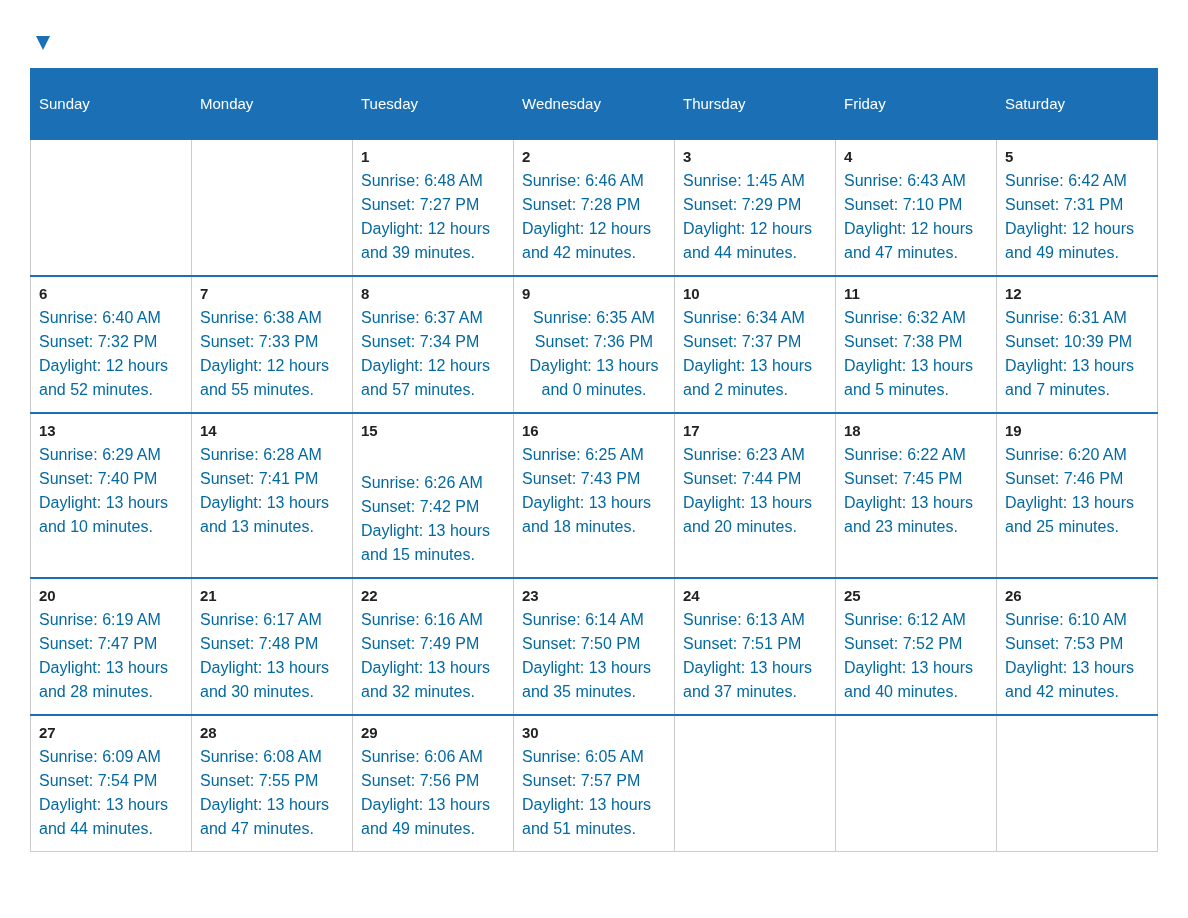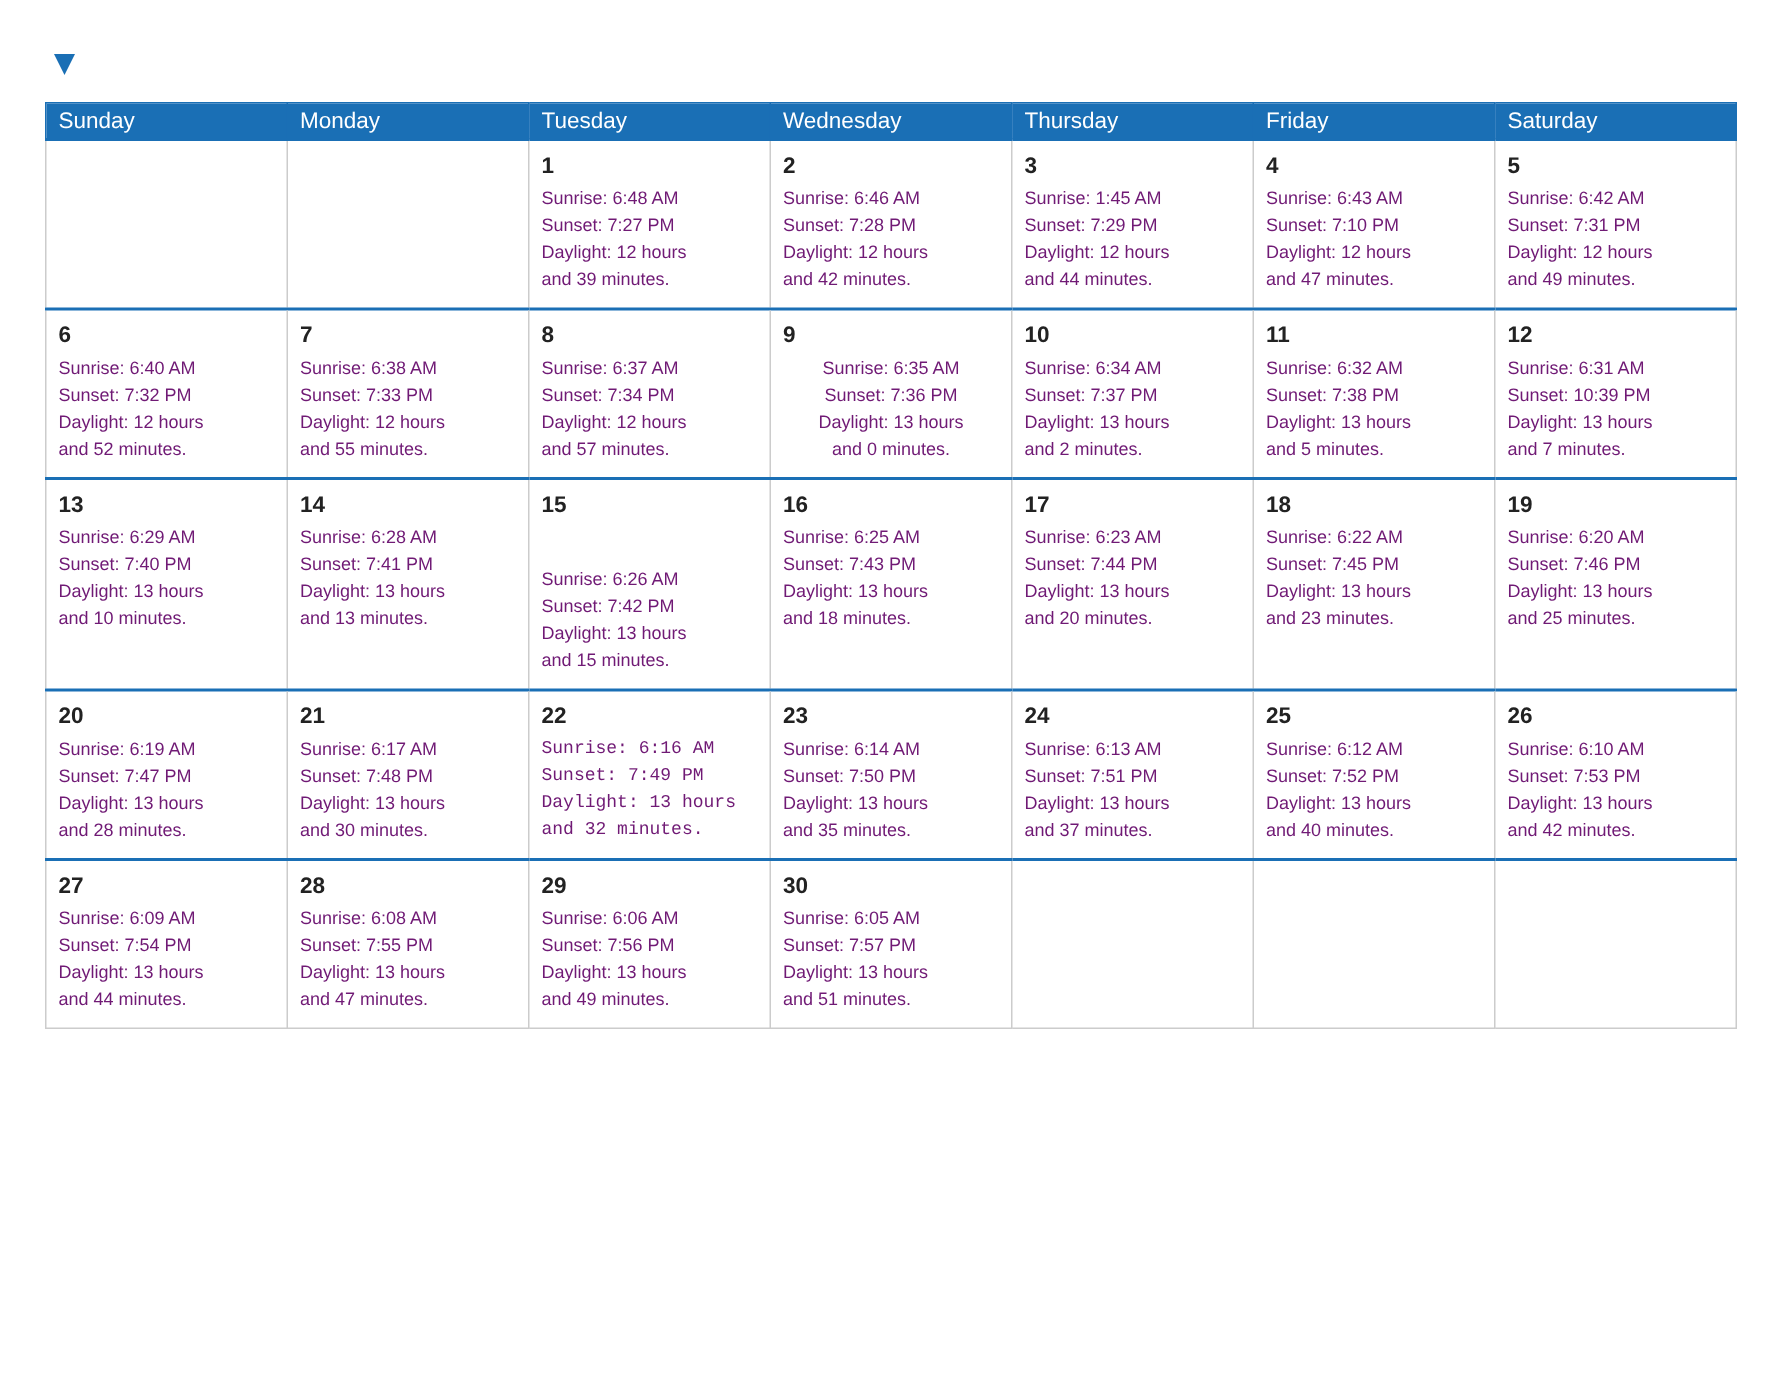--- a/index.html
+++ b/index.html
@@ -46,21 +46,21 @@
       margin-top: 4px;
     }
     table {
       width: 100%;
       border-collapse: collapse;
       table-layout: fixed;
     }
     thead tr th {
       background-color: #1a6fb5;
       color: #fff;
-      padding: 3px 8px;
+      padding: 26px 8px;
       font-size: 15px;
       font-weight: normal;
       text-align: left;
       border: 1px solid #1a6fb5;
     }
     tbody tr td {
       vertical-align: top;
       padding: 8px 8px 10px 8px;
       border: 1px solid #ccc;
       border-top: 2px solid #1a6fb5;
@@ -69,22 +69,22 @@
       min-height: 90px;
     }
     .day-num {
       font-size: 15px;
       font-weight: bold;
       color: #222;
       margin-bottom: 4px;
       display: block;
     }
     .day-info {
-      font-size: 12px;
-      color: #701a75;
+      font-size: 16px;
+      color: #0369a1;
       line-height: 1.5;
     }
     td.empty {
       border-top: 2px solid #1a6fb5;
     }
   </style>
 </head>
 <body>
 
 <div class="header">
@@ -269,21 +269,21 @@
         </td>
         <td>
           <span class="day-num">21</span>
           <div class="day-info" style="white-space: pre-line;">Sunrise: 6:17 AM
 Sunset: 7:48 PM
 Daylight: 13 hours
 and 30 minutes.</div>
         </td>
         <td>
           <span class="day-num">22</span>
-          <div class="day-info" style="white-space: pre-line; font-family: Liberation Mono, monospace;">Sunrise: 6:16 AM
+          <div class="day-info" style="white-space: pre-line;">Sunrise: 6:16 AM
 Sunset: 7:49 PM
 Daylight: 13 hours
 and 32 minutes.</div>
         </td>
         <td>
           <span class="day-num">23</span>
           <div class="day-info" style="white-space: pre-line;">Sunrise: 6:14 AM
 Sunset: 7:50 PM
 Daylight: 13 hours
 and 35 minutes.</div>

